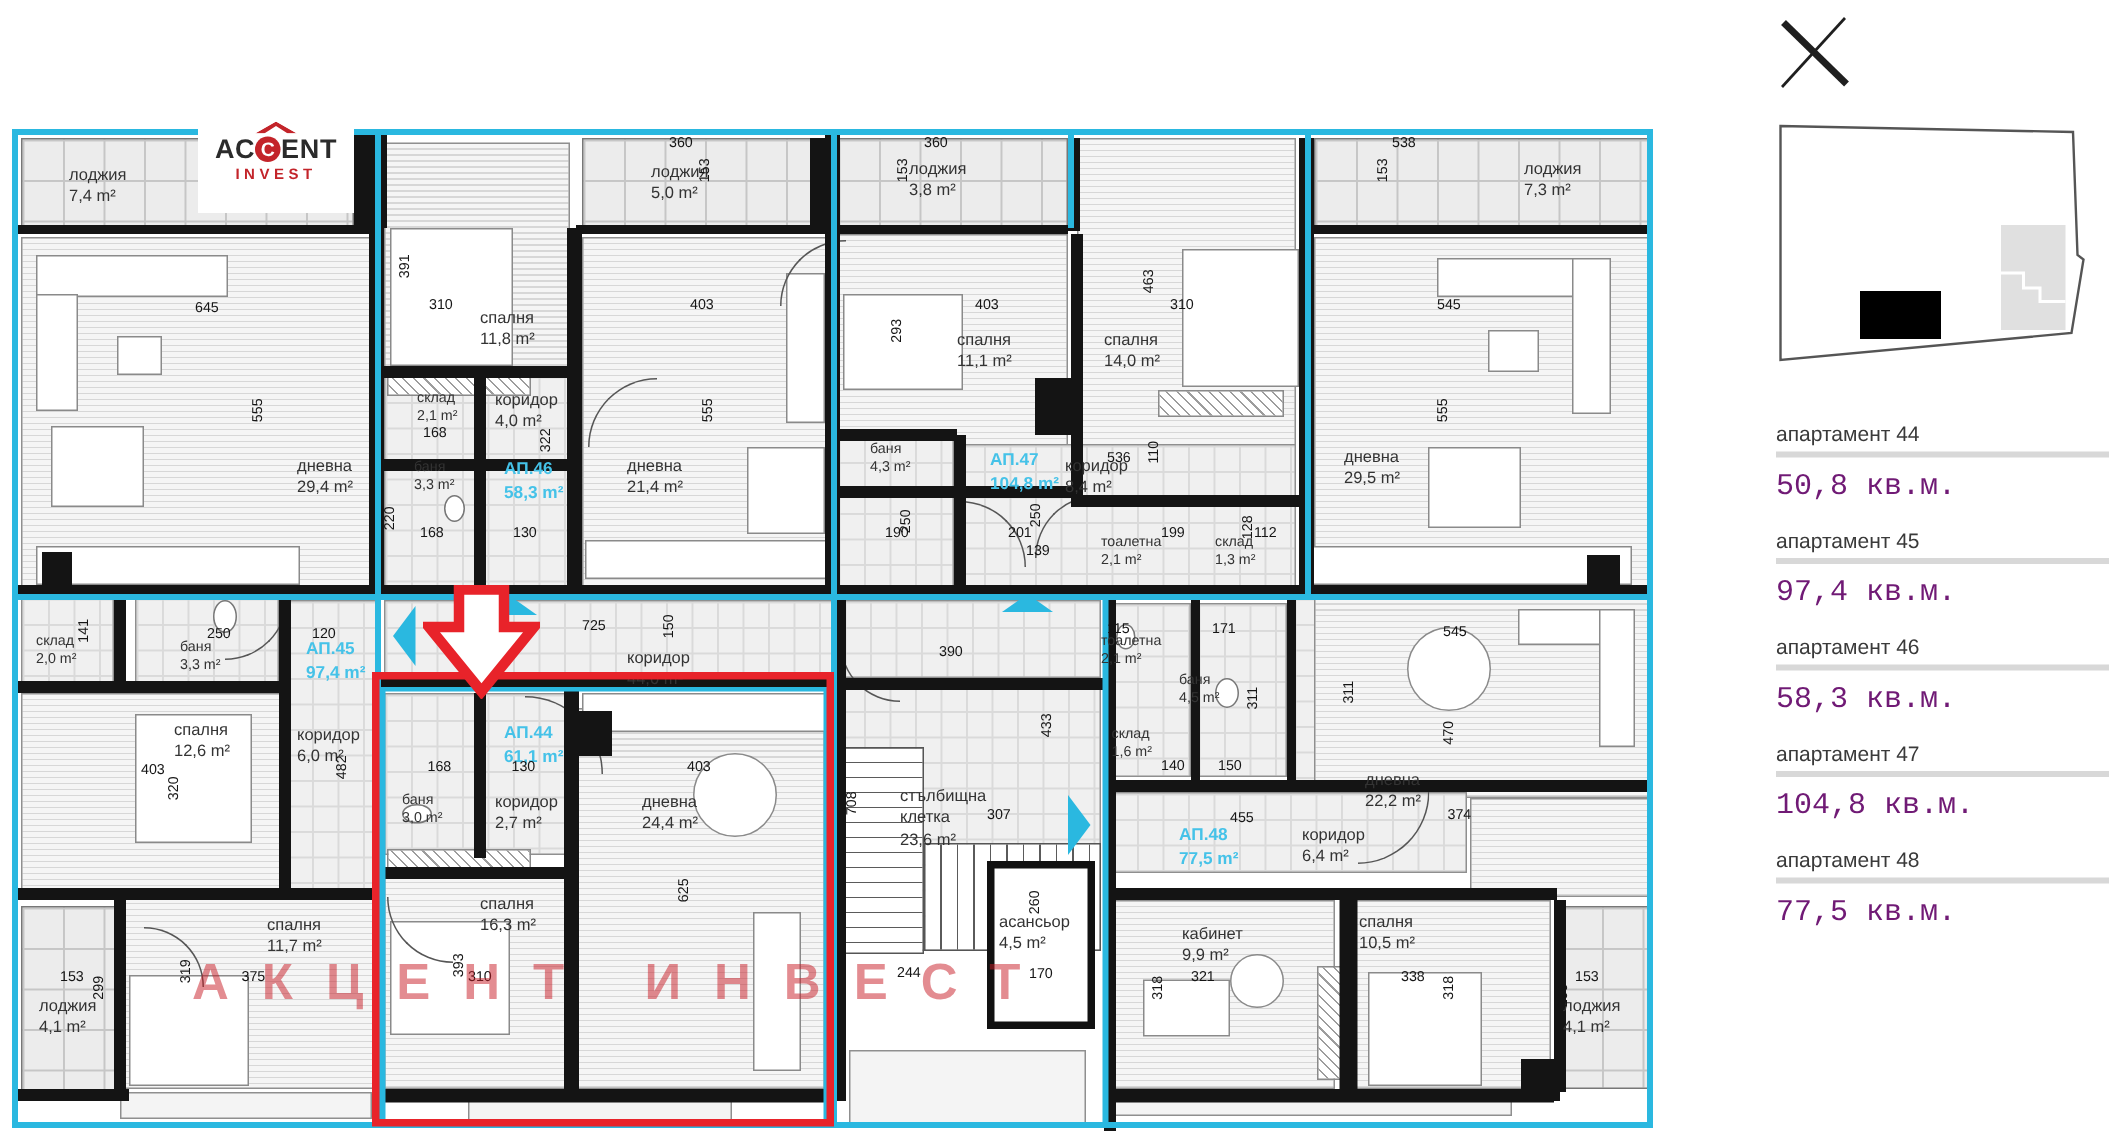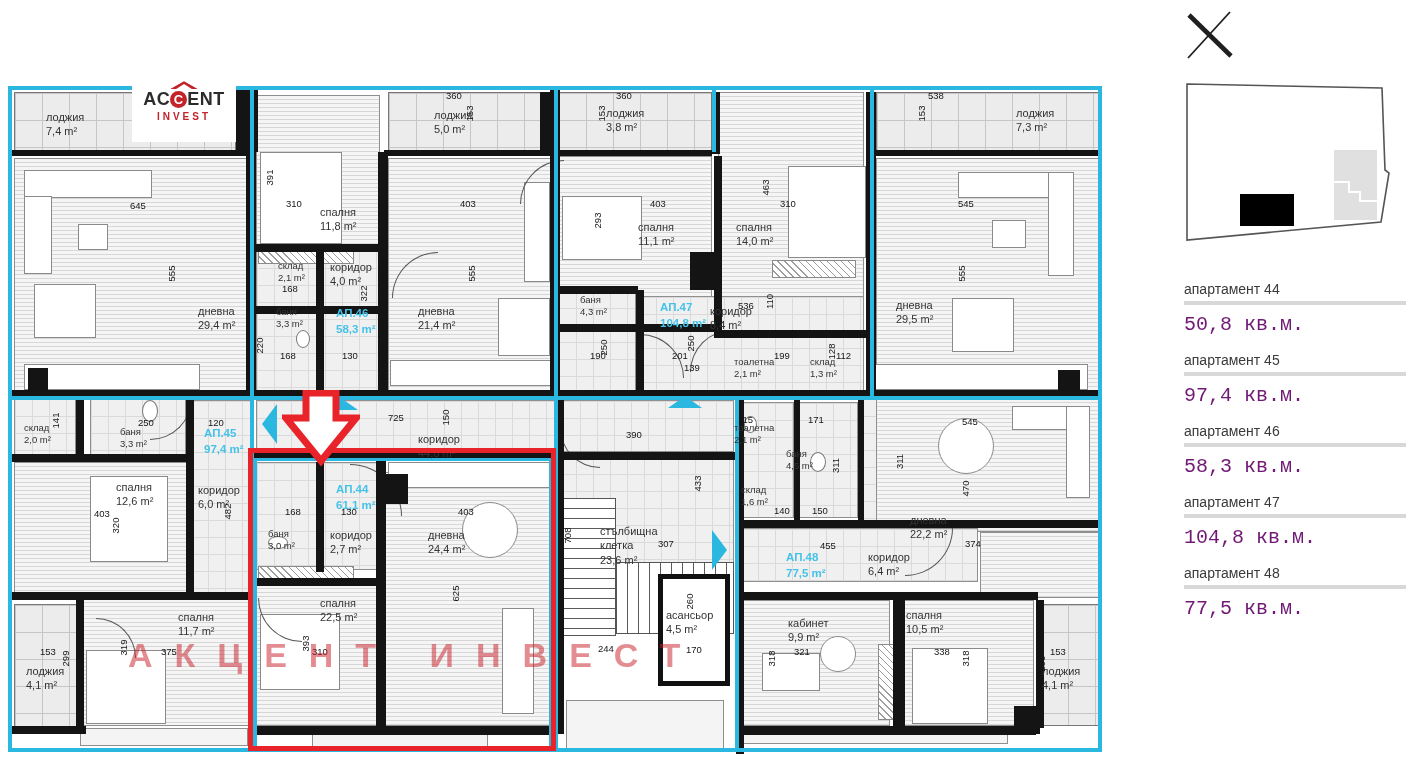--- a/index.html
+++ b/index.html
@@ -348,21 +348,21 @@
       <div class="room-label" style="left: 910px; top: 513px;">
         <div>дневна</div>
         <div>22,2 m²</div>
       </div>
       <div class="room-label" style="left: 178px; top: 610px;">
         <div>спалня</div>
         <div>11,7 m²</div>
       </div>
       <div class="room-label" style="left: 320px; top: 596px;">
         <div>спалня</div>
-        <div>22,5 m²</div>
+        <div>16,3 m²</div>
       </div>
       <div class="room-label" style="left: 788px; top: 616px;">
         <div>кабинет</div>
         <div>9,9 m²</div>
       </div>
       <div class="room-label" style="left: 906px; top: 608px;">
         <div>спалня</div>
         <div>10,5 m²</div>
       </div>
       <div class="room-label" style="left: 26px; top: 664px;">

